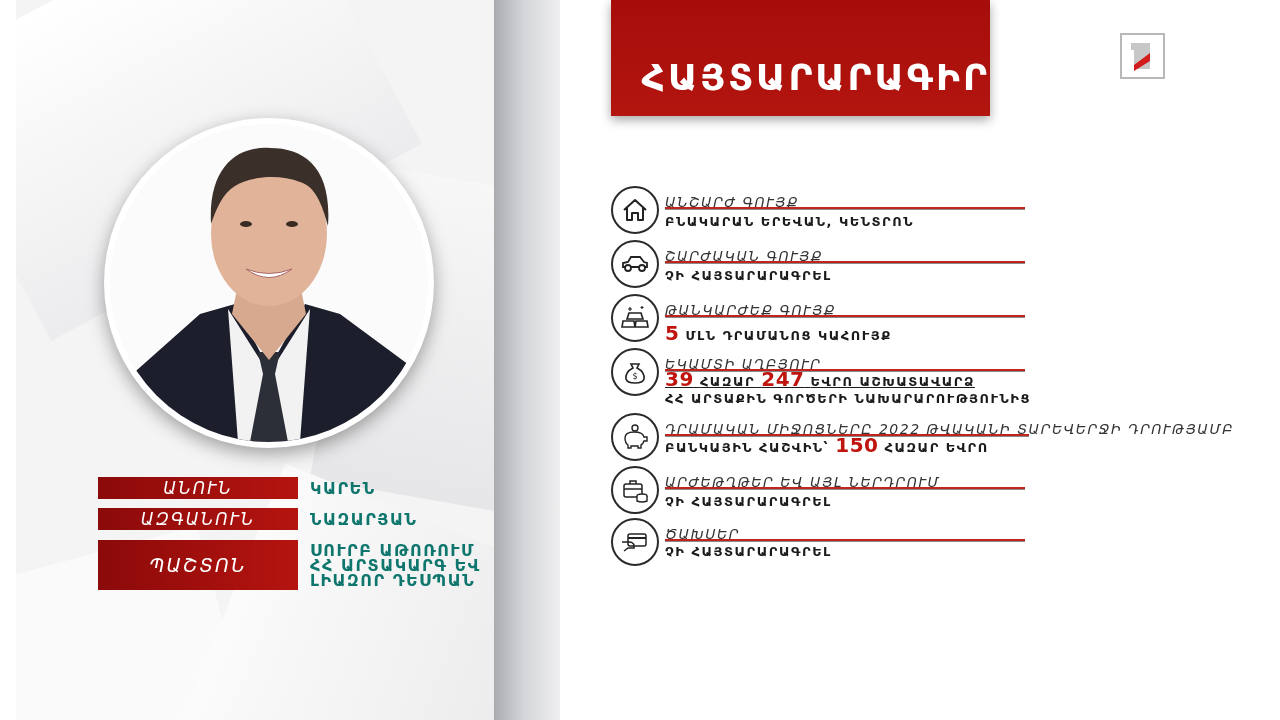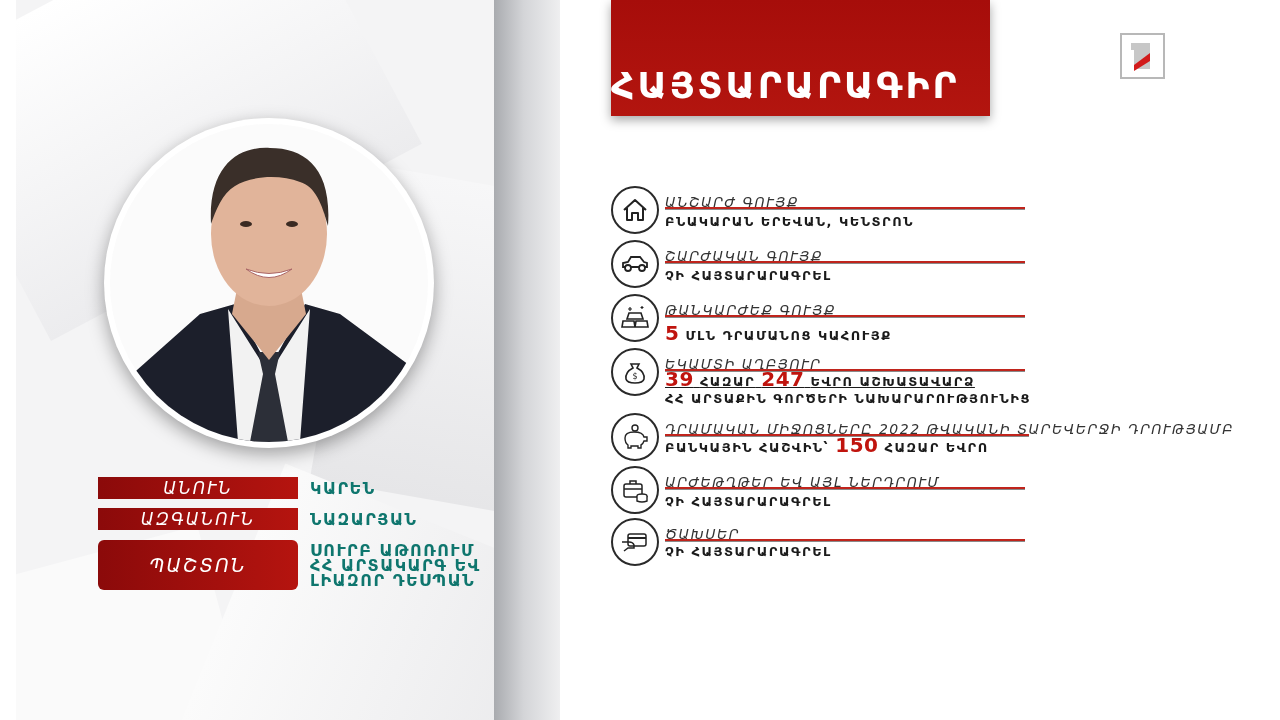--- a/index.html
+++ b/index.html
@@ -14,21 +14,21 @@
   .right-panel { position:absolute; left:560px; top:0; width:720px; height:720px; background:#ffffff; }
 
   .photo-wrap { position:absolute; left:88px; top:118px; width:330px; height:330px; border-radius:50%; background:#ffffff; box-shadow:0 6px 18px rgba(0,0,0,0.35); }
   .photo { position:absolute; left:6px; top:6px; width:318px; height:318px; border-radius:50%; overflow:hidden; background:#fdfdfd; }
 
   .info-row { position:absolute; left:82px; display:flex; align-items:center; }
   .info-label { width:200px; background:linear-gradient(90deg,#8b0a0a,#b5140f); color:#ffffff; font-style:italic; font-size:17px; letter-spacing:2px; display:flex; align-items:center; justify-content:center; }
   .info-value { margin-left:12px; color:#0f766e; font-weight:bold; font-size:16px; letter-spacing:1.5px; line-height:15px; }
 
   .title-box { position:absolute; left:611px; top:0; width:379px; height:116px; background:linear-gradient(180deg,#a60d0a,#b3150f); box-shadow:0 4px 10px rgba(0,0,0,0.35); }
-  .title-text { position:absolute; left:0; right:0; bottom:10px; text-align:left; color:#ffffff; font-weight:bold; font-size:36px; letter-spacing:3px; }
+  .title-text { position:absolute; left:0; right:0; bottom:18px; text-align:right; color:#ffffff; font-weight:bold; font-size:36px; letter-spacing:3px; }
 
   .logo { position:absolute; left:1120px; top:33px; width:45px; height:46px; border:2px solid #b8b8b8; box-sizing:border-box; }
 
   .item { position:absolute; left:611px; width:460px; }
   .icon-circle { position:absolute; left:0; width:44px; height:44px; border:2px solid #2a2a2a; border-radius:50%; display:flex; align-items:center; justify-content:center; background:#ffffff; }
   .item-label { position:absolute; left:54px; top:0; font-style:italic; font-size:14px; color:#333; letter-spacing:1.5px; white-space:nowrap; }
   .item-rule { position:absolute; left:54px; height:2px; background:#c0241c; box-shadow:0 1px 0 #8a8a8a; }
   .item-value { position:absolute; left:54px; font-weight:bold; font-size:13px; color:#1b1b1b; letter-spacing:1.5px; white-space:nowrap; line-height:15px; }
   .hl { color:#c0140e; font-size:20px; letter-spacing:0.5px; }
 </style>
@@ -68,21 +68,21 @@
 
   <div class="info-row" style="top:477px;">
     <div class="info-label" style="height:22px;">ԱՆՈՒՆ</div>
     <div class="info-value">ԿԱՐԵՆ</div>
   </div>
   <div class="info-row" style="top:508px;">
     <div class="info-label" style="height:22px;">ԱԶԳԱՆՈՒՆ</div>
     <div class="info-value">ՆԱԶԱՐՅԱՆ</div>
   </div>
   <div class="info-row" style="top:540px;">
-    <div class="info-label" style="height:50px; font-size:19px;border-radius:6px;">ՊԱՇՏՈՆ</div>
+    <div class="info-label" style="height:50px; font-size:19px;">ՊԱՇՏՈՆ</div>
     <div class="info-value">
       <div>ՍՈՒՐԲ ԱԹՈՌՈՒՄ</div>
       <div>ՀՀ ԱՐՏԱԿԱՐԳ ԵՎ</div>
       <div>ԼԻԱԶՈՐ ԴԵՍՊԱՆ</div>
     </div>
   </div>
 </div>
 
 <div class="divider"></div>
 <div class="right-panel"></div>

